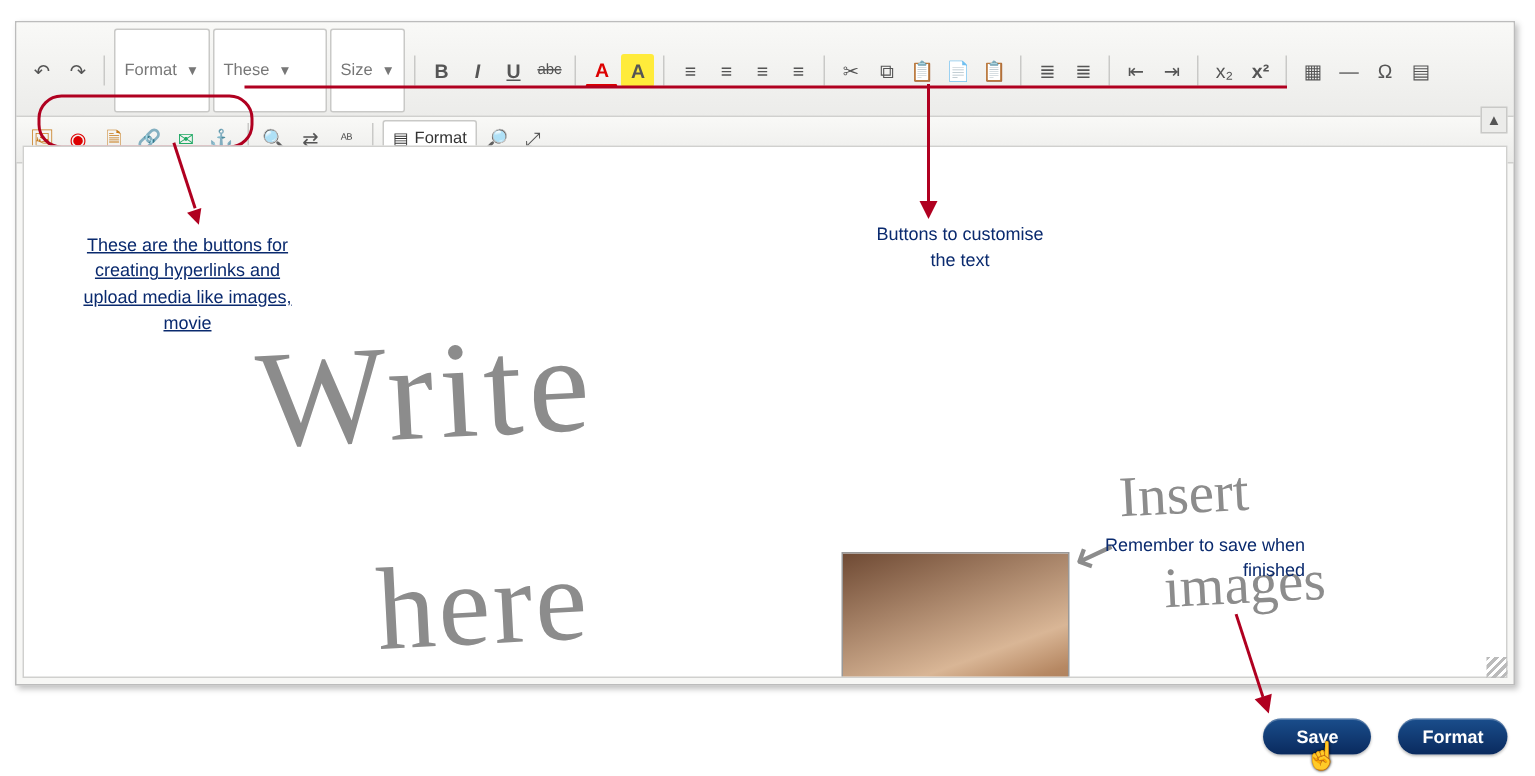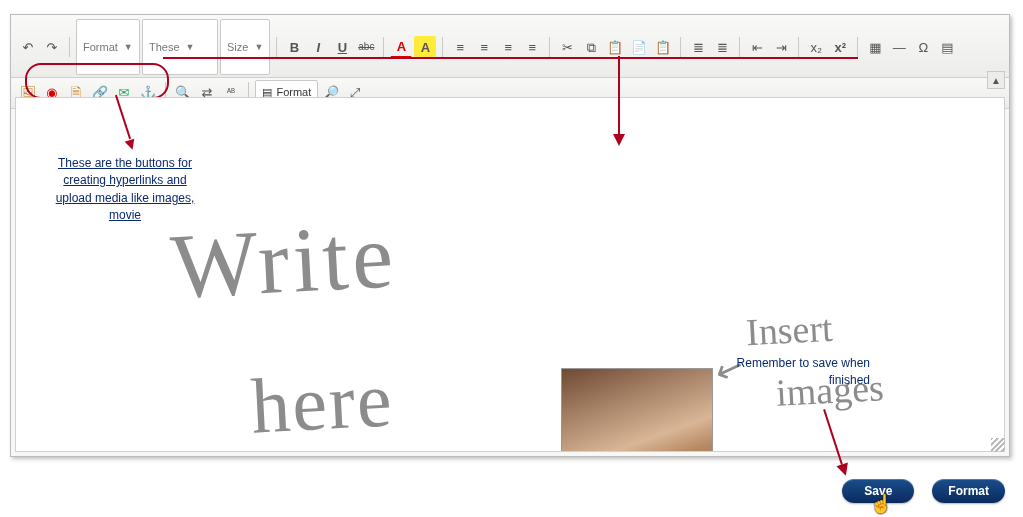--- a/index.html
+++ b/index.html
@@ -293,20 +293,21 @@
       <div class="hand-write hw2">here</div>
       <div class="hand-write hw3">Insert</div>
       <div class="hand-write hw4">images</div>
       <div class="hand-arrow">↙</div>
       <div class="photo"></div>
     </div>
     <div class="resize"></div>
   </div>
 
   <div class="annot left">These are the buttons for creating hyperlinks and upload media like images, movie</div>
+  <div class="annot midtop">Buttons to customise the text</div>
   <div class="annot right-save">Remember to save when finished</div>
 
   <div class="arrow-line" style="left:122px;top:94px;width:2px;height:46px;transform:rotate(-18deg)"></div>
   <div class="arrow-head" style="left:126px;top:140px;border-left:5px solid transparent;border-right:5px solid transparent;border-top:10px solid #b00020;transform:rotate(-18deg)"></div>
 
   <div class="arrow-line" style="left:618px;top:56px;width:2px;height:78px"></div>
   <div class="arrow-head" style="left:613px;top:134px;border-left:6px solid transparent;border-right:6px solid transparent;border-top:12px solid #b00020"></div>
 
   <div class="arrow-line" style="left:832px;top:408px;width:2px;height:58px;transform:rotate(-18deg)"></div>
   <div class="arrow-head" style="left:838px;top:464px;border-left:6px solid transparent;border-right:6px solid transparent;border-top:12px solid #b00020;transform:rotate(-18deg)"></div>

